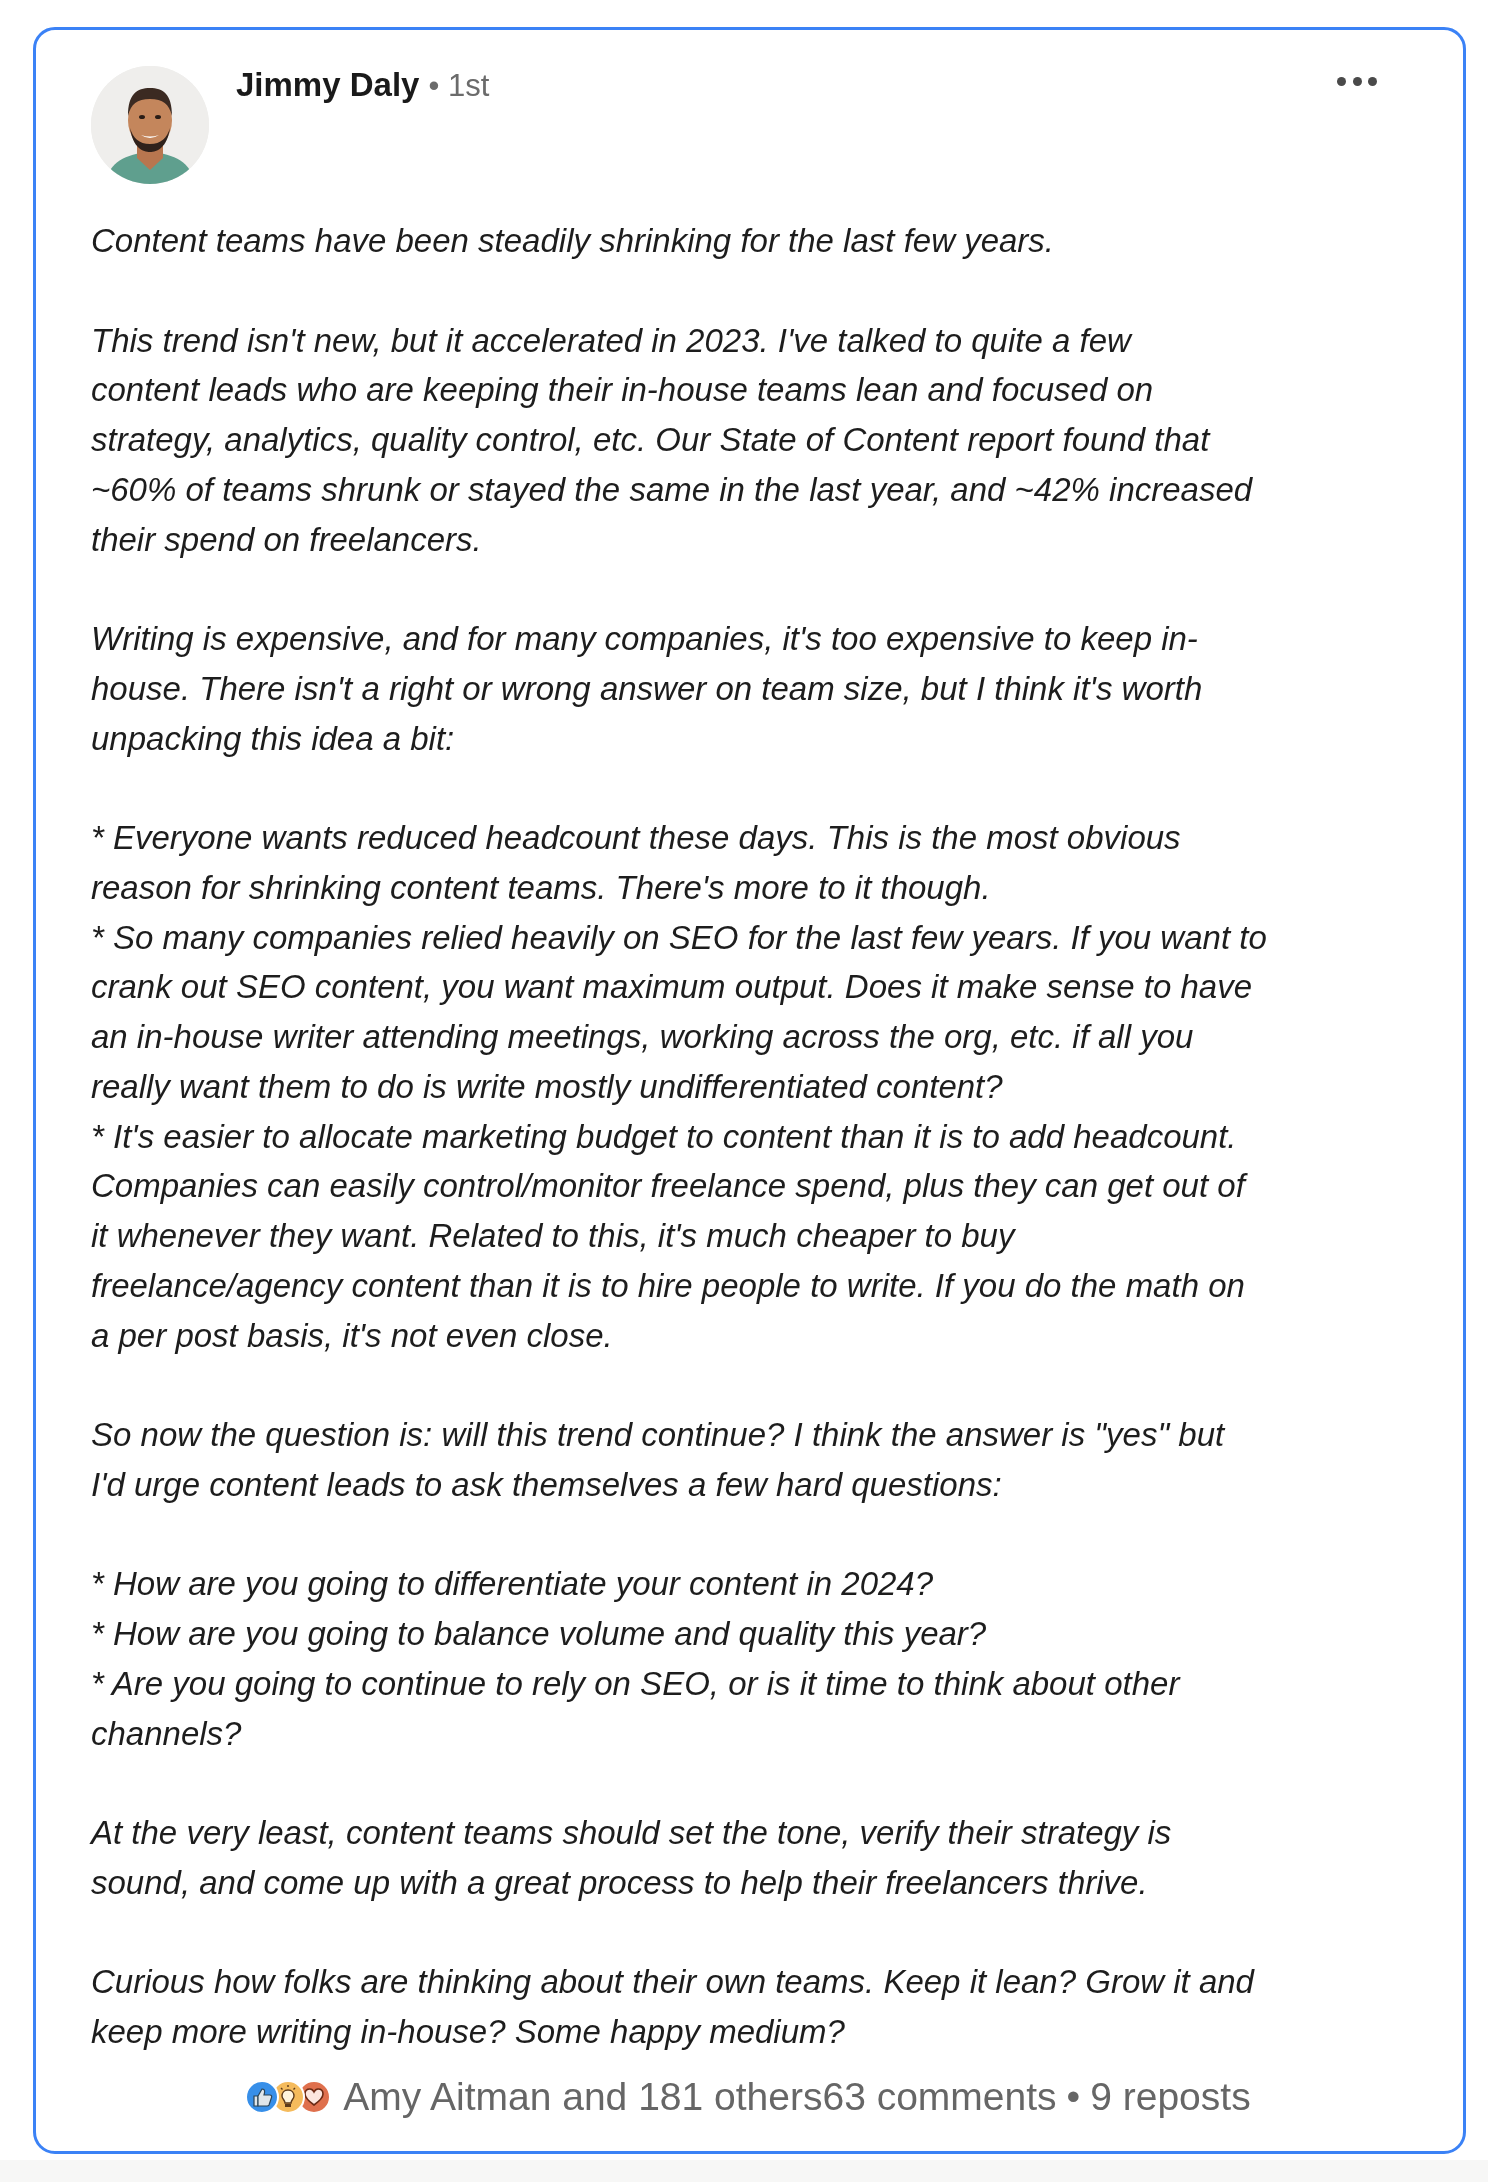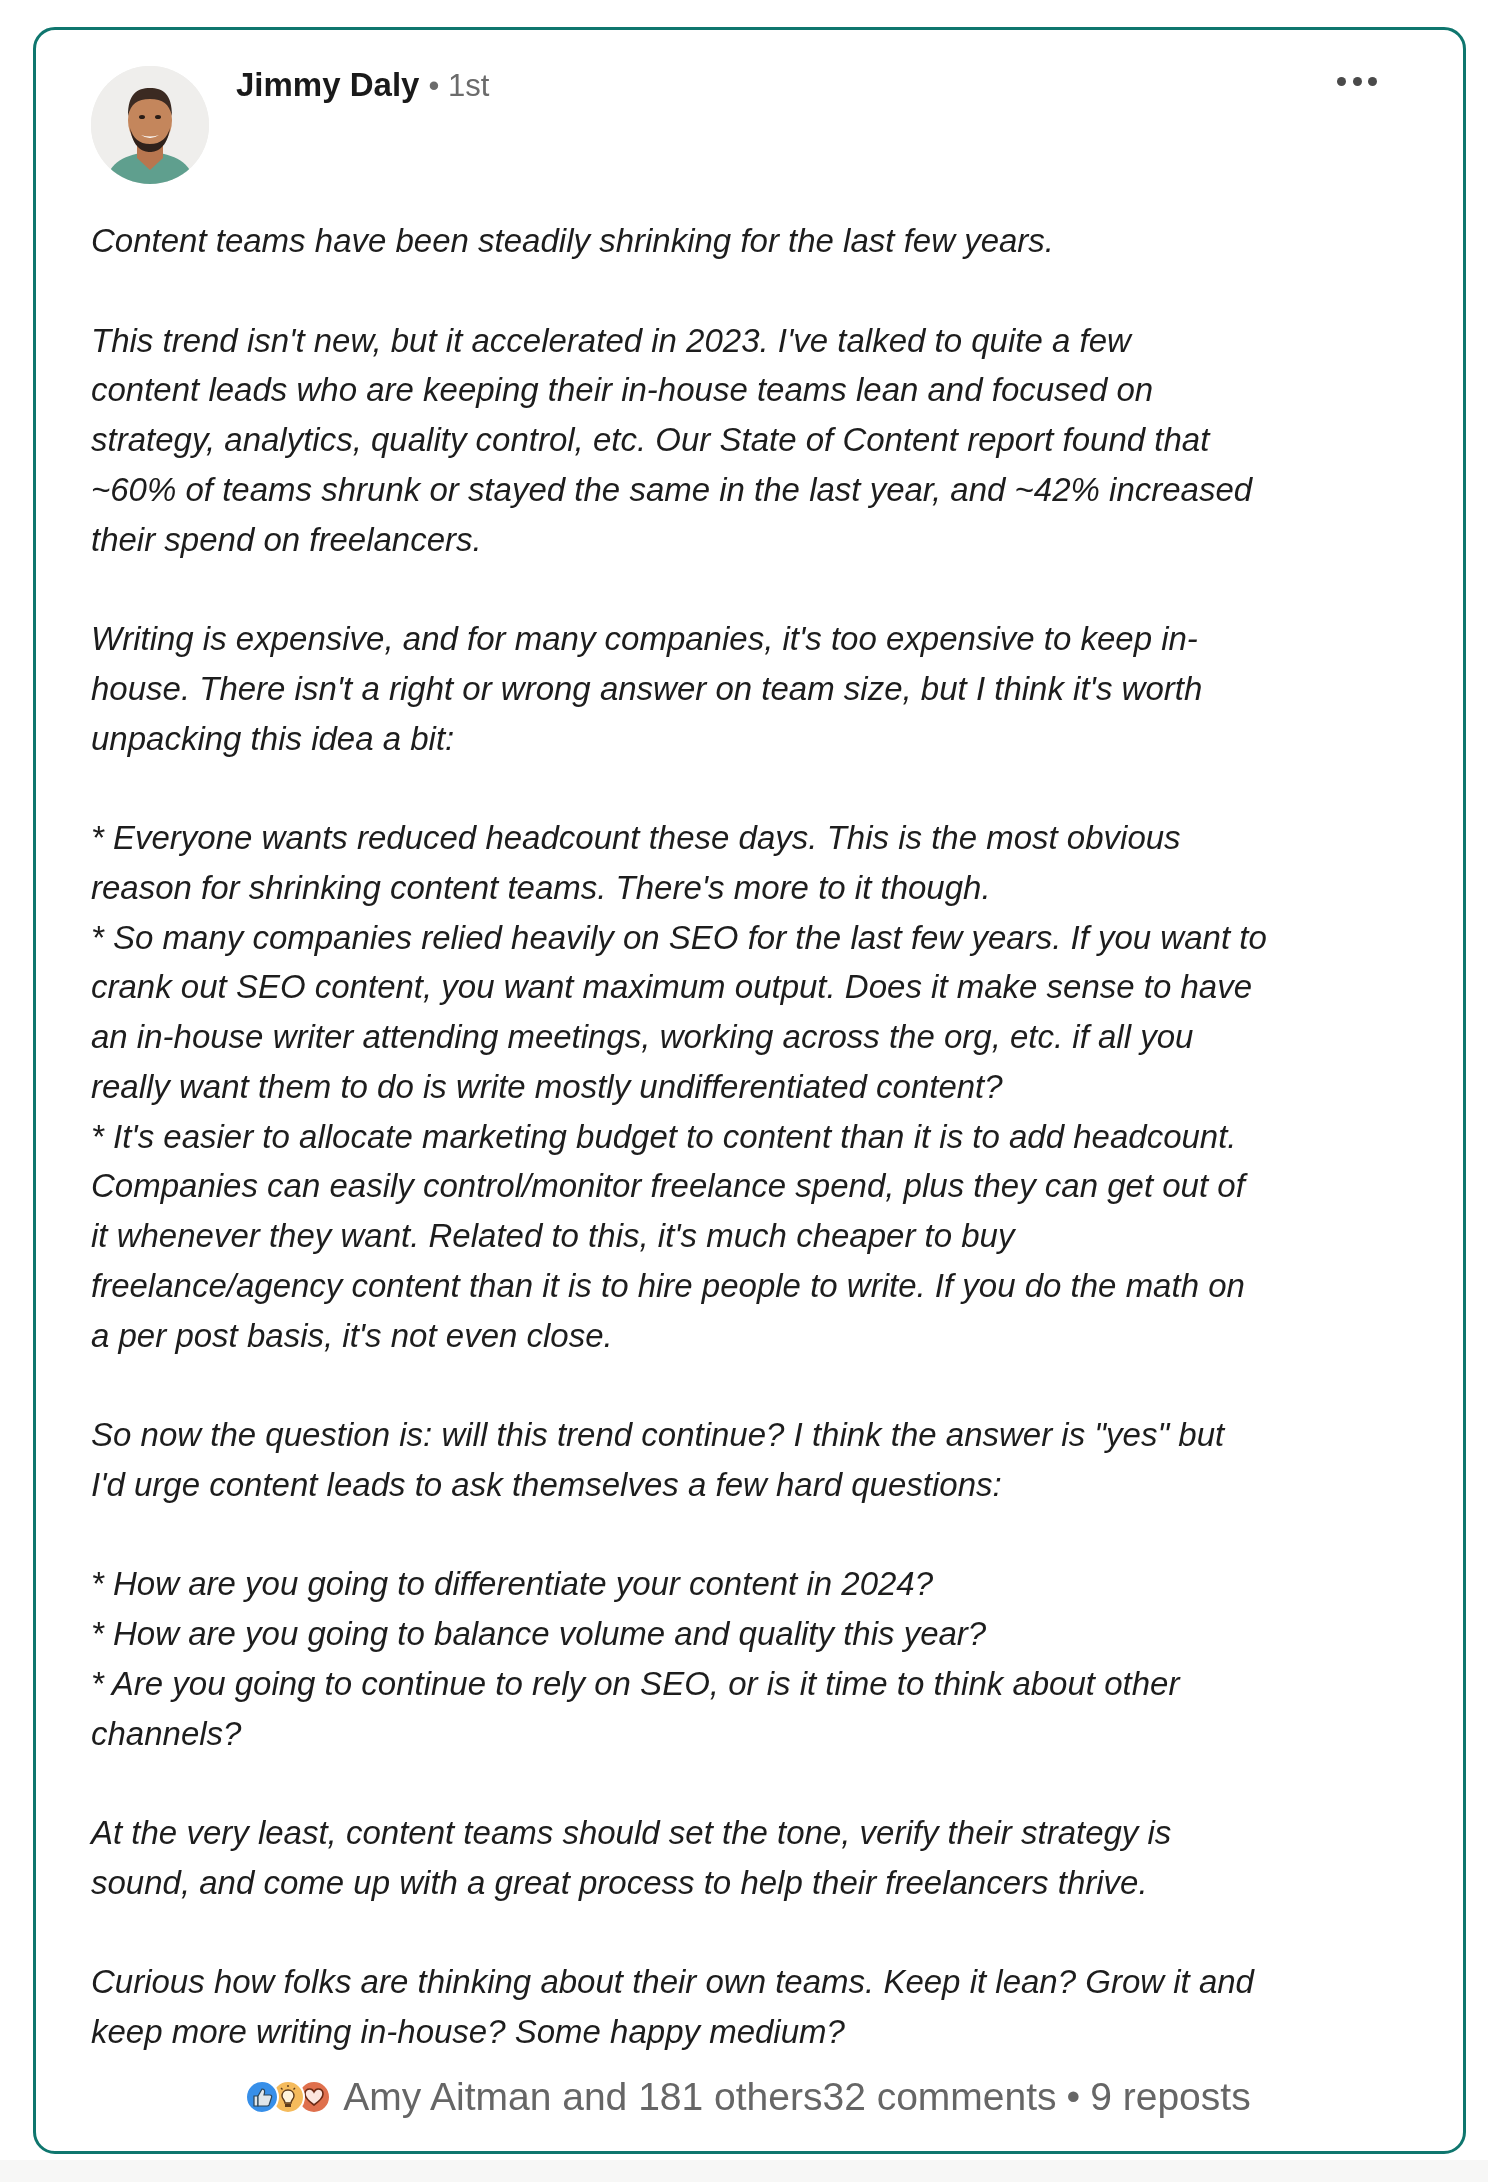--- a/index.html
+++ b/index.html
@@ -3,21 +3,21 @@
 <meta charset="utf-8">
 <style>
   html, body { margin:0; padding:0; }
   body {
     width:1488px; height:2182px; background:#ffffff; position:relative; overflow:hidden;
     font-family:"Liberation Sans", sans-serif; color:#1d1d1d;
   }
   .bottom-bg { position:absolute; left:0; right:0; top:2160px; bottom:0; background:#f7f7f6; }
   .card {
     position:absolute; left:33px; top:27px; width:1427px; height:2121px;
-    border:3px solid #0f766e; border-radius:22px; background:#fff; box-sizing:content-box;
+    border:3px solid #3b82f6; border-radius:22px; background:#fff; box-sizing:content-box;
   }
   .avatar {
     position:absolute; left:55px; top:36px; width:118px; height:118px; border-radius:50%;
     overflow:hidden; background:#ededeb;
   }
   .author { position:absolute; left:200px; top:34px; }
   .name-line { font-size:33px; line-height:41px; height:41px; white-space:nowrap; }
   .name { font-weight:bold; color:#1a1a1a; }
   .degree { color:#6b6b6b; font-size:31px; }
   .sub-line { font-size:29px; line-height:41px; color:#666; white-space:nowrap; }
@@ -91,18 +91,18 @@
           </svg>
       </span>
       <span class="rx" style="background:#df704d;z-index:1" data-interactable="false">
         <svg viewBox="0 0 26 26">
             <path d="M13 21 C6 16 4 13 4 10 C4 7 6 5 9 5 C11 5 12 6 13 8 C14 6 15 5 17 5 C20 5 22 7 22 10 C22 13 20 16 13 21 Z" fill="#fce6de" stroke="#6b2a14" stroke-width="1.6"></path>
           </svg>
       </span>
       <span class="reactors" data-interactable="true">Amy Aitman and 181 others</span>
     </div>
     <div class="stats" data-interactable="false">
-      <span data-interactable="true">32 comments</span>
+      <span data-interactable="true">63 comments</span>
       <span class="sep" data-interactable="false">•</span>
       <span data-interactable="true">9 reposts</span>
     </div>
   </div>
 </div>
 
 </body></html>

